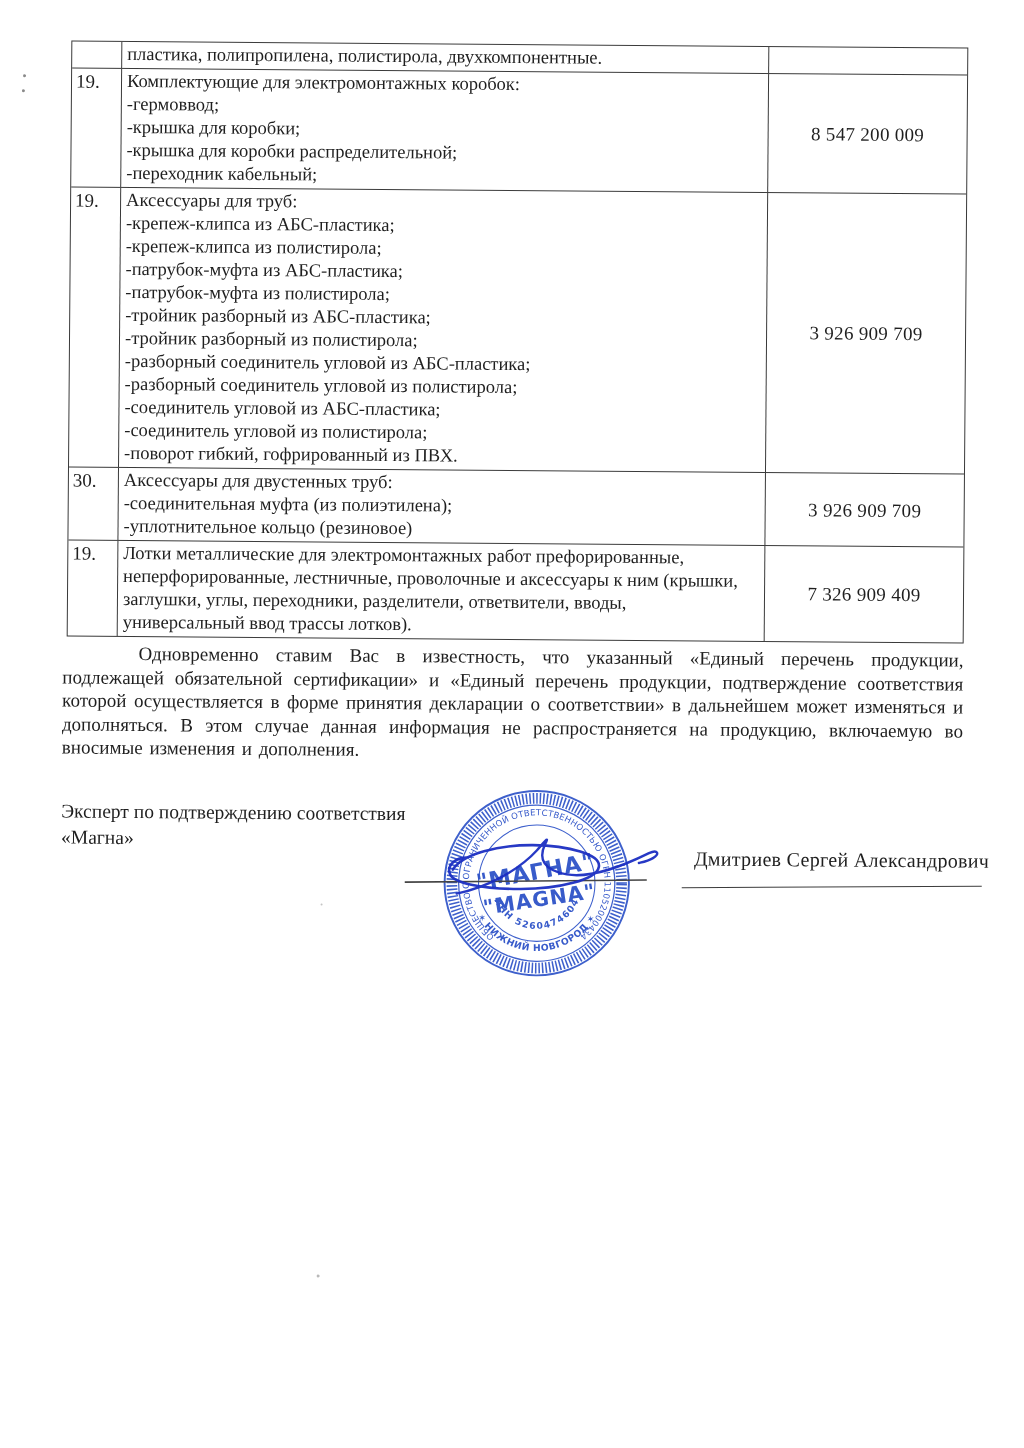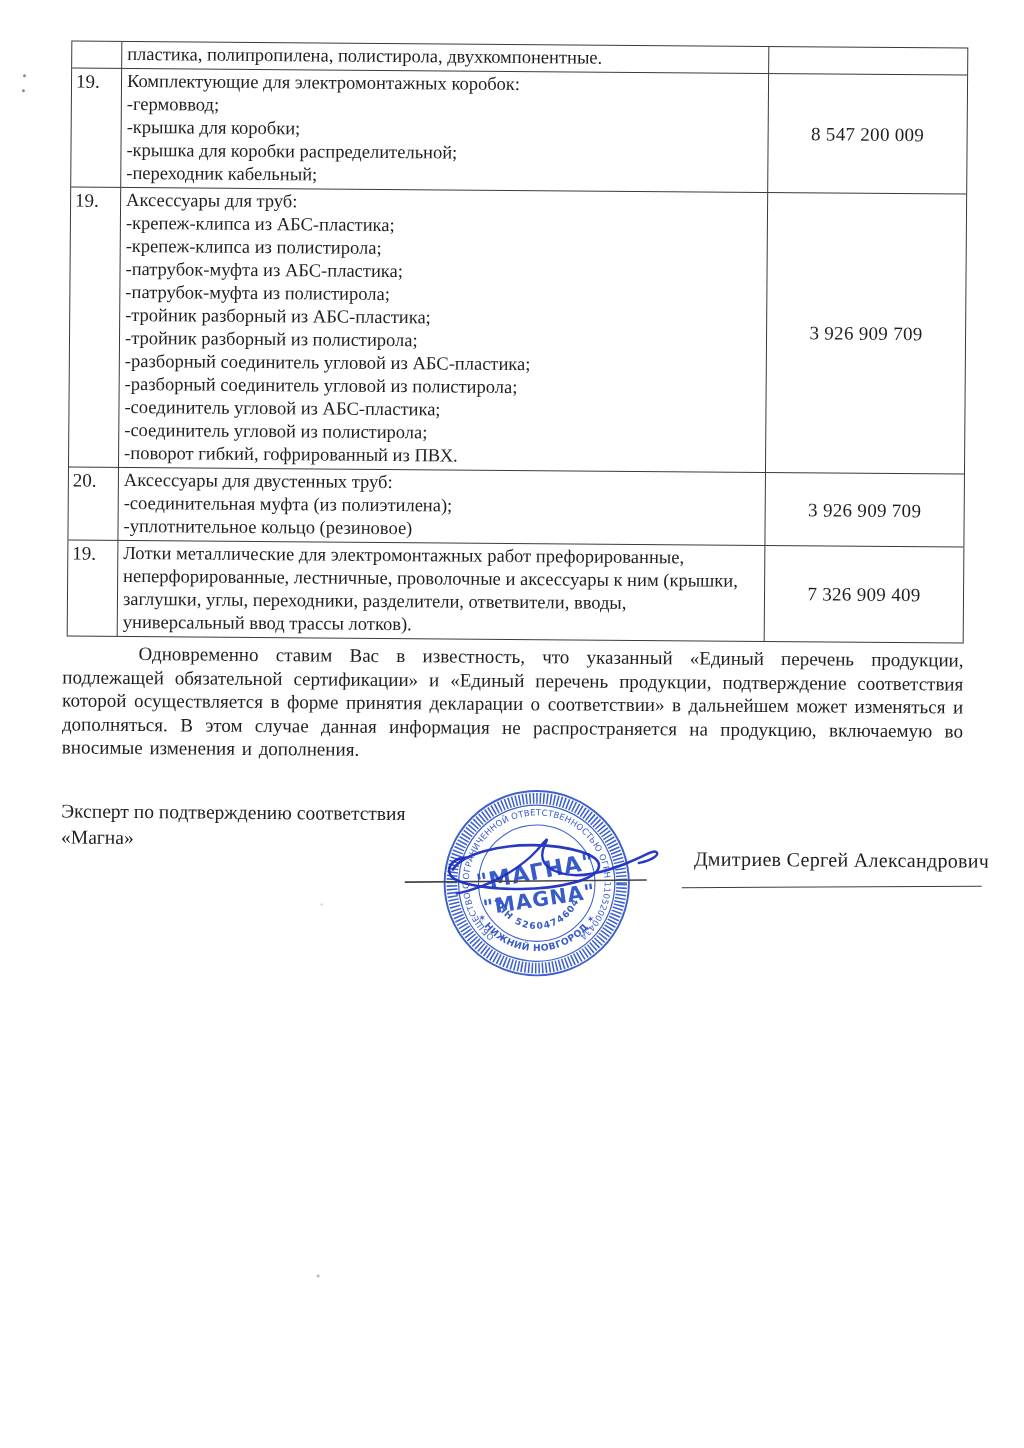--- a/index.html
+++ b/index.html
@@ -79,21 +79,21 @@
           <div class="dline">-тройник разборный из полистирола;</div>
           <div class="dline">-разборный соединитель угловой из АБС-пластика;</div>
           <div class="dline">-разборный соединитель угловой из полистирола;</div>
           <div class="dline">-соединитель угловой из АБС-пластика;</div>
           <div class="dline">-соединитель угловой из полистирола;</div>
           <div class="dline">-поворот гибкий, гофрированный из ПВХ.</div>
         </div>
         <div class="c-code">3 926 909 709</div>
       </div>
       <div class="trow">
-        <div class="c-num">20.</div>
+        <div class="c-num">30.</div>
         <div class="c-desc">
           <div class="dline">Аксессуары для двустенных труб:</div>
           <div class="dline">-соединительная муфта (из полиэтилена);</div>
           <div class="dline">-уплотнительное кольцо (резиновое)</div>
         </div>
         <div class="c-code">3 926 909 709</div>
       </div>
       <div class="trow">
         <div class="c-num">19.</div>
         <div class="c-desc">

